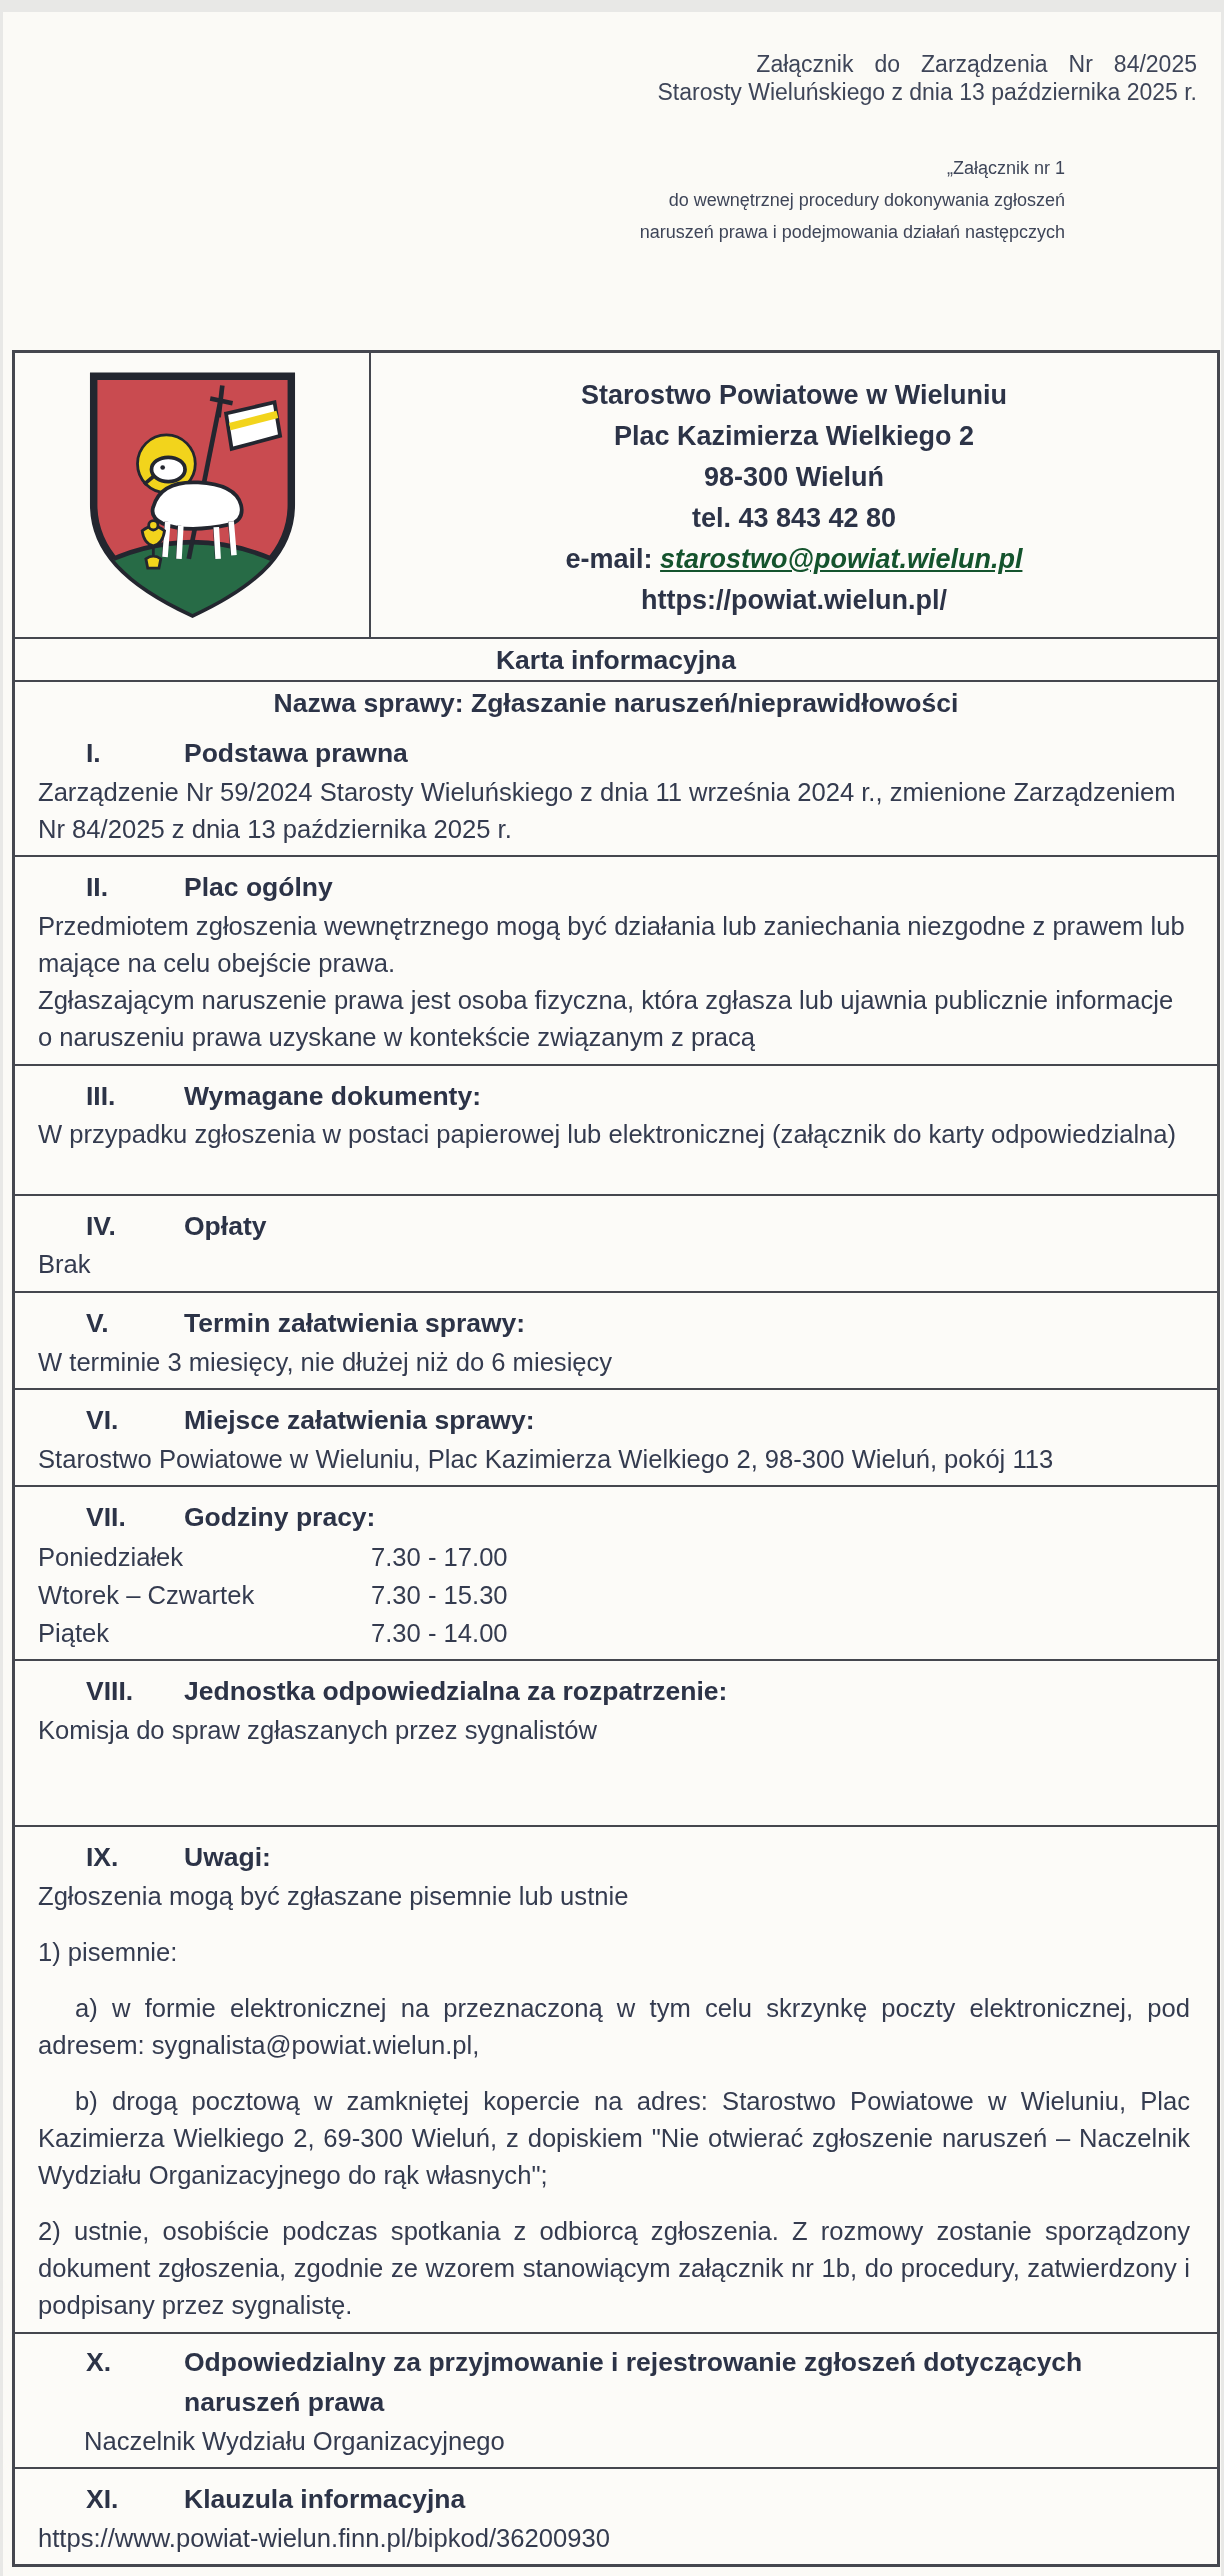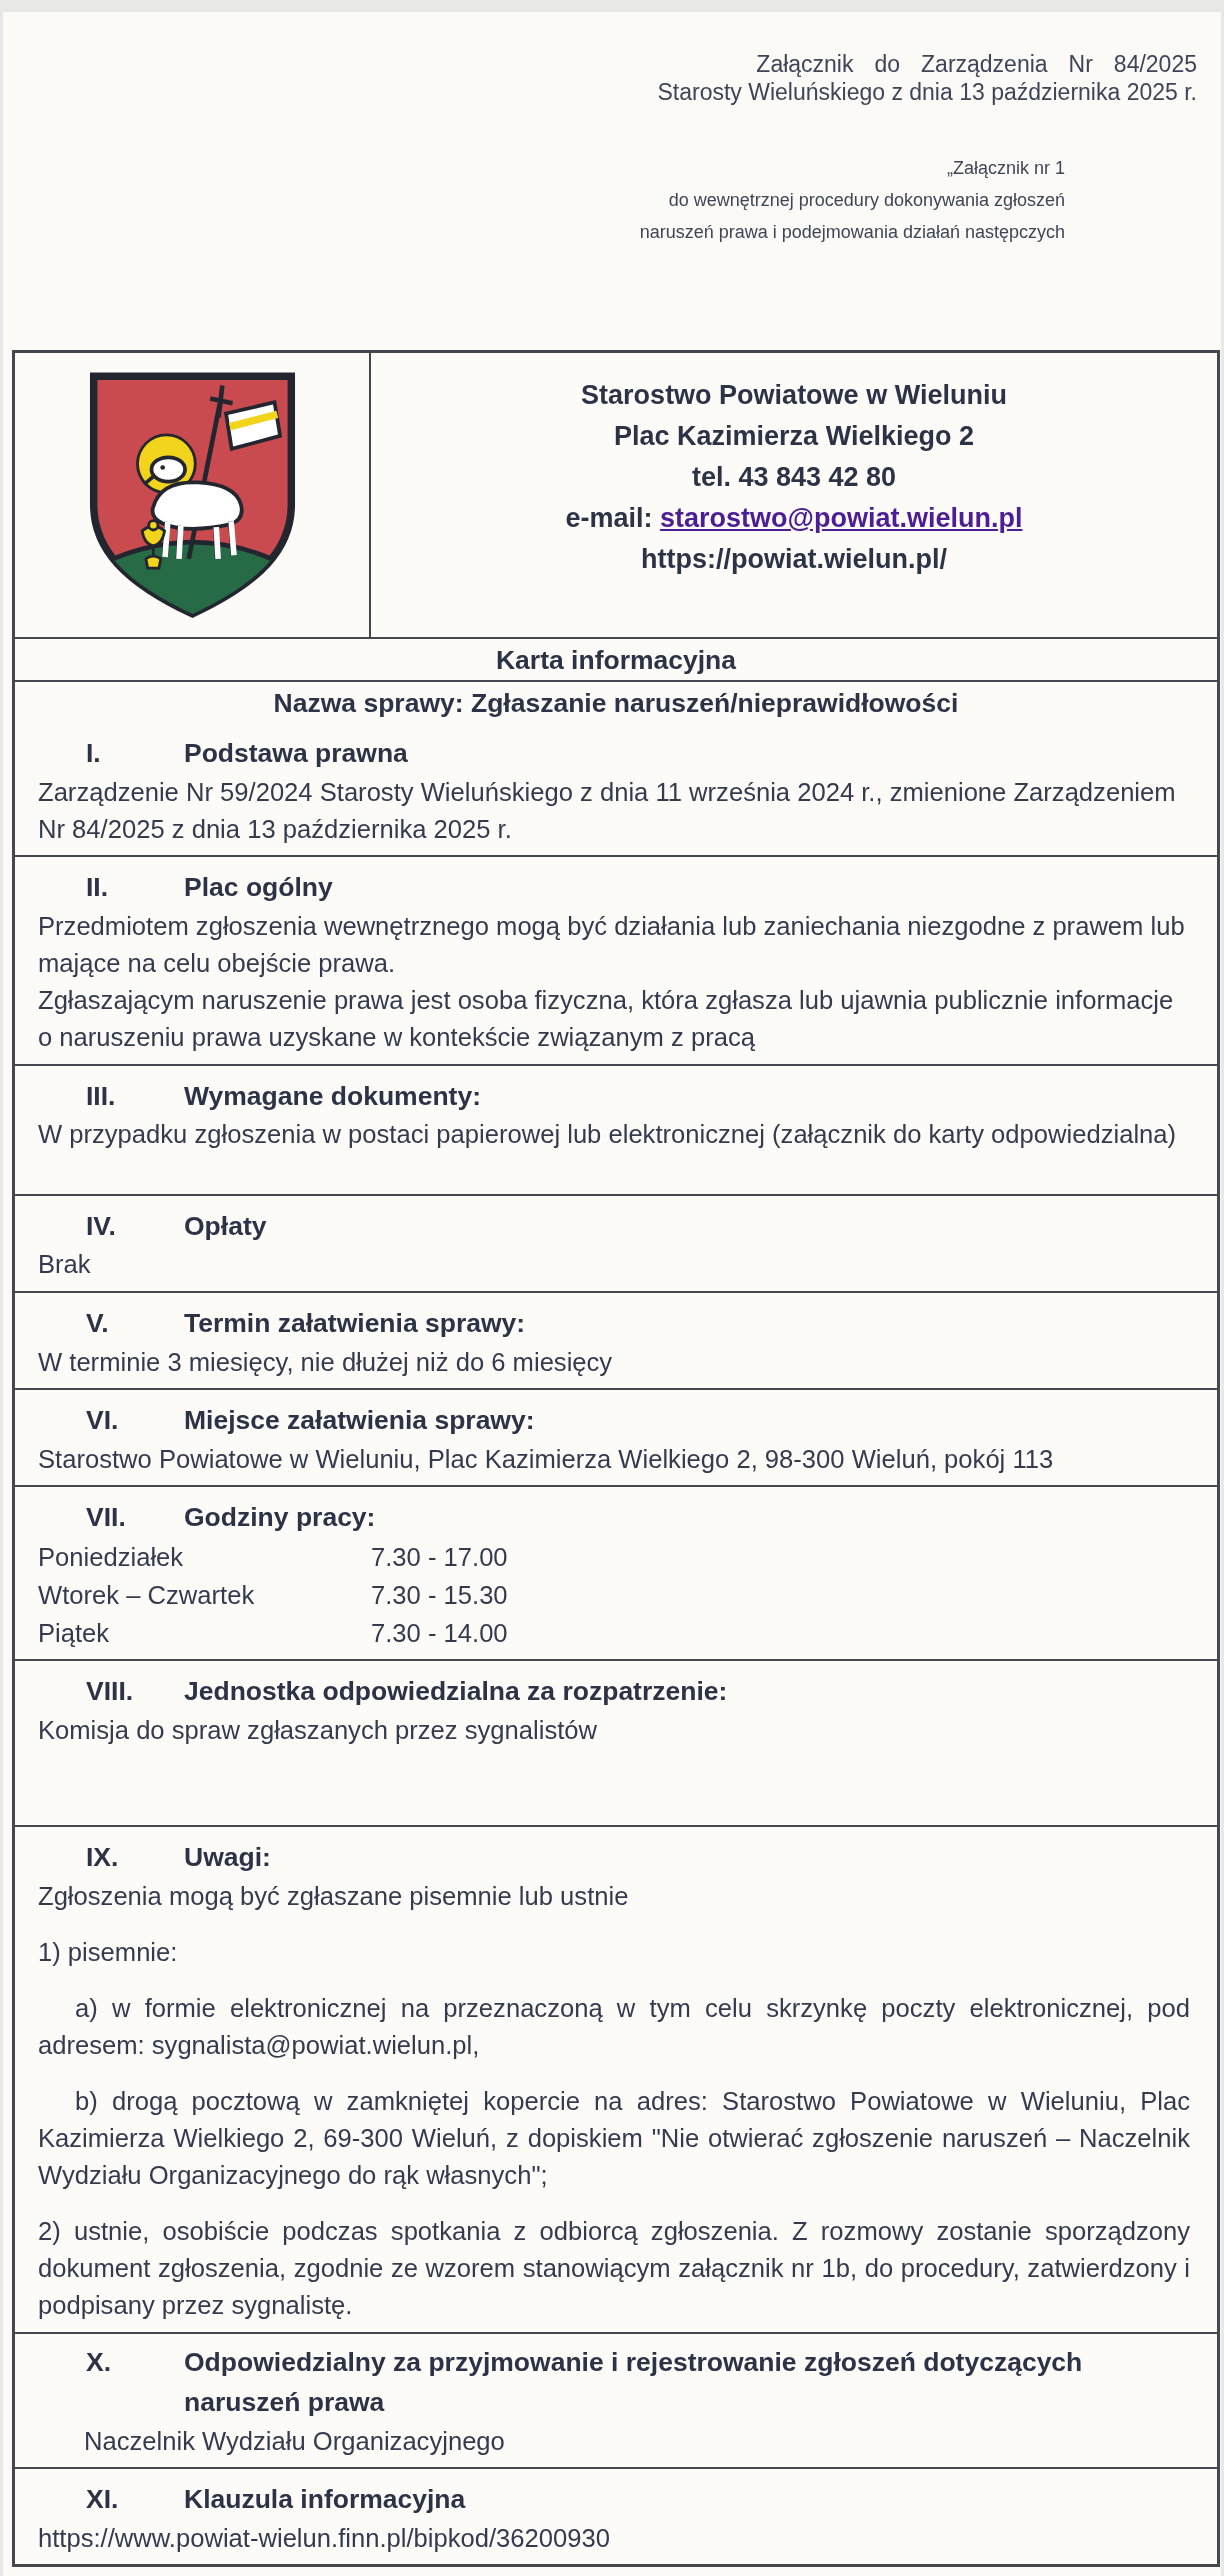--- a/index.html
+++ b/index.html
@@ -21,21 +21,21 @@
     border:3.7px solid #45474f; background:#fcfbf8;
   }
   .row { border-top:2.7px solid #45474f; position:relative; }
   .row:first-child { border-top:none; }
   
   .header-row { display:flex; min-height:284px; }
   .logo-cell { width:356px; flex-shrink:0; border-right:2.7px solid #45474f;
                display:flex; align-items:center; justify-content:center; }
   .address-cell { flex:1; text-align:center; padding-top:22px;
                   font-weight:bold; font-size:27px; line-height:41px; color:#2c3347; }
-  .email-link { color:#4c1d95; text-decoration:underline; }
+  .email-link { color:#14532d; text-decoration:underline;font-style:italic; }
   
   .title-row, .case-row { text-align:center; font-weight:bold; font-size:26.5px;
                           color:#2c3347; padding:5.5px 9px 4.6px; }
   
   .section-row { padding-bottom:7.3px; }
   .sec-head { display:flex; padding:10px 22px 0.9px 71px; font-weight:bold;
               font-size:26.5px; line-height:40px; color:#2c3347; }
   .roman { width:98px; flex-shrink:0; }
   .sec-title { max-width:987px; }
   .body { font-size:25.6px; line-height:37px; padding:0 27px 0 23px; }
@@ -106,20 +106,21 @@
           <path d="M80 118 L68 128" stroke="#23262f" stroke-width="4"></path>
           <circle cx="88" cy="110" r="2.5" fill="#23262f"></circle>
 
           <path d="M66 178 q12 -10 24 0 q-2 14 -12 16 q-10 -2 -12 -16 Z M78 194 L78 206 M70 208 q8 -6 16 0 l-2 10 l-12 0 Z" fill="#f2d41c" stroke="#23262f" stroke-width="3"></path>
           <circle cx="78" cy="172" r="5" fill="#f2d41c" stroke="#23262f" stroke-width="3"></circle>
         </svg>
       </div>
       <div class="cell address-cell">
         <div>Starostwo Powiatowe w Wieluniu</div>
         <div>Plac Kazimierza Wielkiego 2</div>
+        <div>98-300 Wieluń</div>
         <div>tel. 43 843 42 80</div>
         <div><span>e-mail: </span><a href="#" class="email-link">starostwo@powiat.wielun.pl</a></div>
         <div>https://powiat.wielun.pl/</div>
       </div>
     </div>
 
     <div class="row title-row">
       <div>Karta informacyjna</div>
     </div>
 

